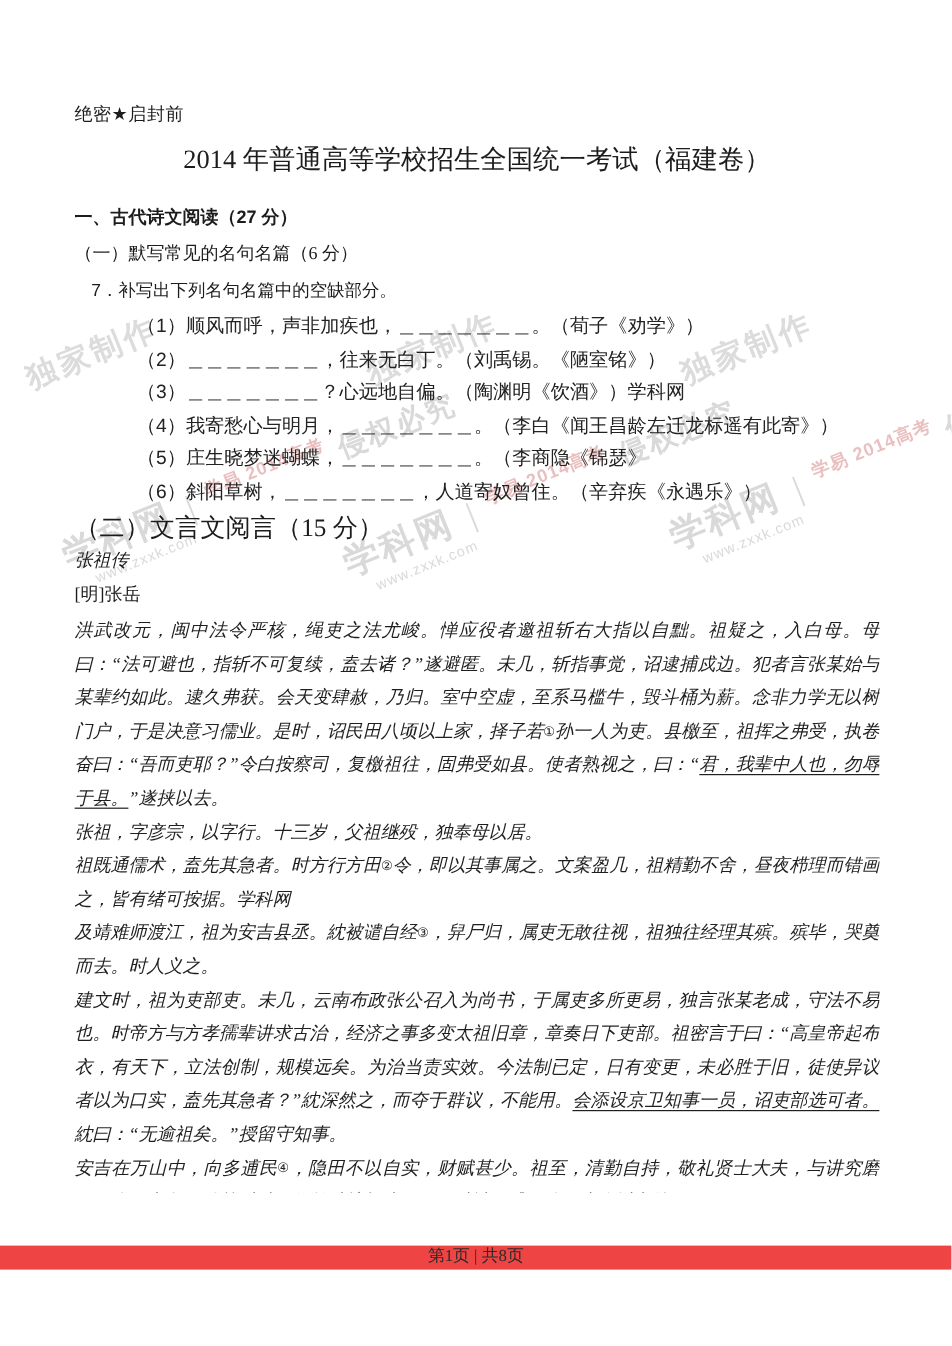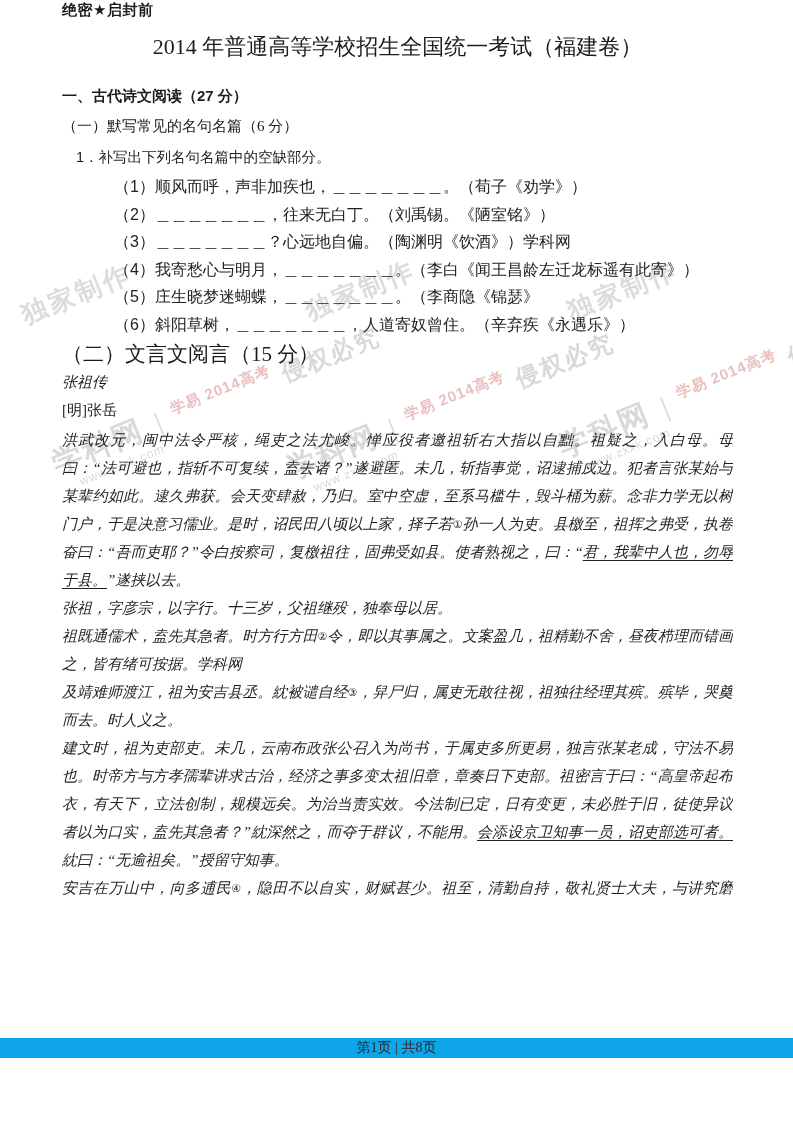--- a/index.html
+++ b/index.html
@@ -3,21 +3,21 @@
 <meta charset="utf-8">
 <style>
   html,body{margin:0;padding:0;}
   body{
     width:793px;height:1122px;position:relative;overflow:hidden;
     background:#ffffff;color:#1c1c1c;
     font-family:"Liberation Serif","DejaVu Serif",serif;
   }
   .content{position:absolute;left:62px;top:0;width:671px;}
   .secrecy{
-    font-size:15px;line-height:20px;font-weight:bold;
+    padding-top:86px;font-size:15px;line-height:20px;font-weight:normal;
     font-family:"Liberation Sans","DejaVu Sans",sans-serif;letter-spacing:.5px;
   }
   .exam-title{
     margin-top:12px;text-align:center;font-size:22px;line-height:30px;font-weight:normal;
   }
   .subject-title{
     margin-top:14px;text-align:center;font-size:22px;line-height:30px;font-weight:normal;
   }
   .sec-heading{
     margin-top:24px;font-size:15px;line-height:20px;font-weight:bold;
@@ -44,21 +44,21 @@
   }
   .passage{margin-top:5px;height:482px;overflow:hidden;}
   .passage p{
     margin:0;font-size:15px;line-height:28px;text-align:justify;
     font-style:italic;color:#1f1f1f;
   }
   .passage .ul{text-decoration:underline;text-underline-offset:3px;}
   .passage .sup{font-size:11px;font-style:normal;vertical-align:1px;}
   .page-footer{
     position:absolute;left:0;top:1038px;width:793px;text-align:center;
-    font-size:14px;line-height:20px;color:#2a2a2a;background:#0ea5e9;
+    font-size:14px;line-height:20px;color:#2a2a2a;background:#ef4444;
   }
   
   .wm{position:absolute;transform:rotate(-22deg);transform-origin:left top;
       pointer-events:none;white-space:nowrap;}
   .wm-make{font-size:26px;letter-spacing:3px;font-weight:bold;
       font-family:"Liberation Sans","DejaVu Sans",sans-serif;opacity:.55;}
   .wm-site .wm-big{font-size:30px;font-weight:bold;letter-spacing:2px;
       font-family:"Liberation Sans","DejaVu Sans",sans-serif;}
   .wm-site .wm-sep{font-size:26px;padding:0 4px;}
   .wm-site .wm-red{font-size:15px;font-weight:bold;position:relative;top:-12px;
@@ -85,21 +85,21 @@
 
   <div class="secrecy">绝密★启封前</div>
 
   <div class="exam-title">2014 年普通高等学校招生全国统一考试（福建卷）</div>
 
 
   <div class="sec-heading">一、古代诗文阅读（27 分）</div>
 
   <div class="sub-heading">（一）默写常见的名句名篇（6 分）</div>
 
-  <div class="q-stem">1．补写出下列名句名篇中的空缺部分。</div>
+  <div class="q-stem">7．补写出下列名句名篇中的空缺部分。</div>
 
   <div class="blank-items" id="itemsList">
       <div class="blank-item">（1）顺风而呼，声非加疾也，＿＿＿＿＿＿＿。（荀子《劝学》）</div>
       <div class="blank-item">（2）＿＿＿＿＿＿＿，往来无白丁。（刘禹锡。《陋室铭》）</div>
       <div class="blank-item">（3）＿＿＿＿＿＿＿？心远地自偏。（陶渊明《饮酒》）学科网</div>
       <div class="blank-item">（4）我寄愁心与明月，＿＿＿＿＿＿＿。（李白《闻王昌龄左迁龙标遥有此寄》）</div>
       <div class="blank-item">（5）庄生晓梦迷蝴蝶，＿＿＿＿＿＿＿。（李商隐《锦瑟》</div>
       <div class="blank-item">（6）斜阳草树，＿＿＿＿＿＿＿，人道寄奴曾住。（辛弃疾《永遇乐》）</div>
     </div>
 

